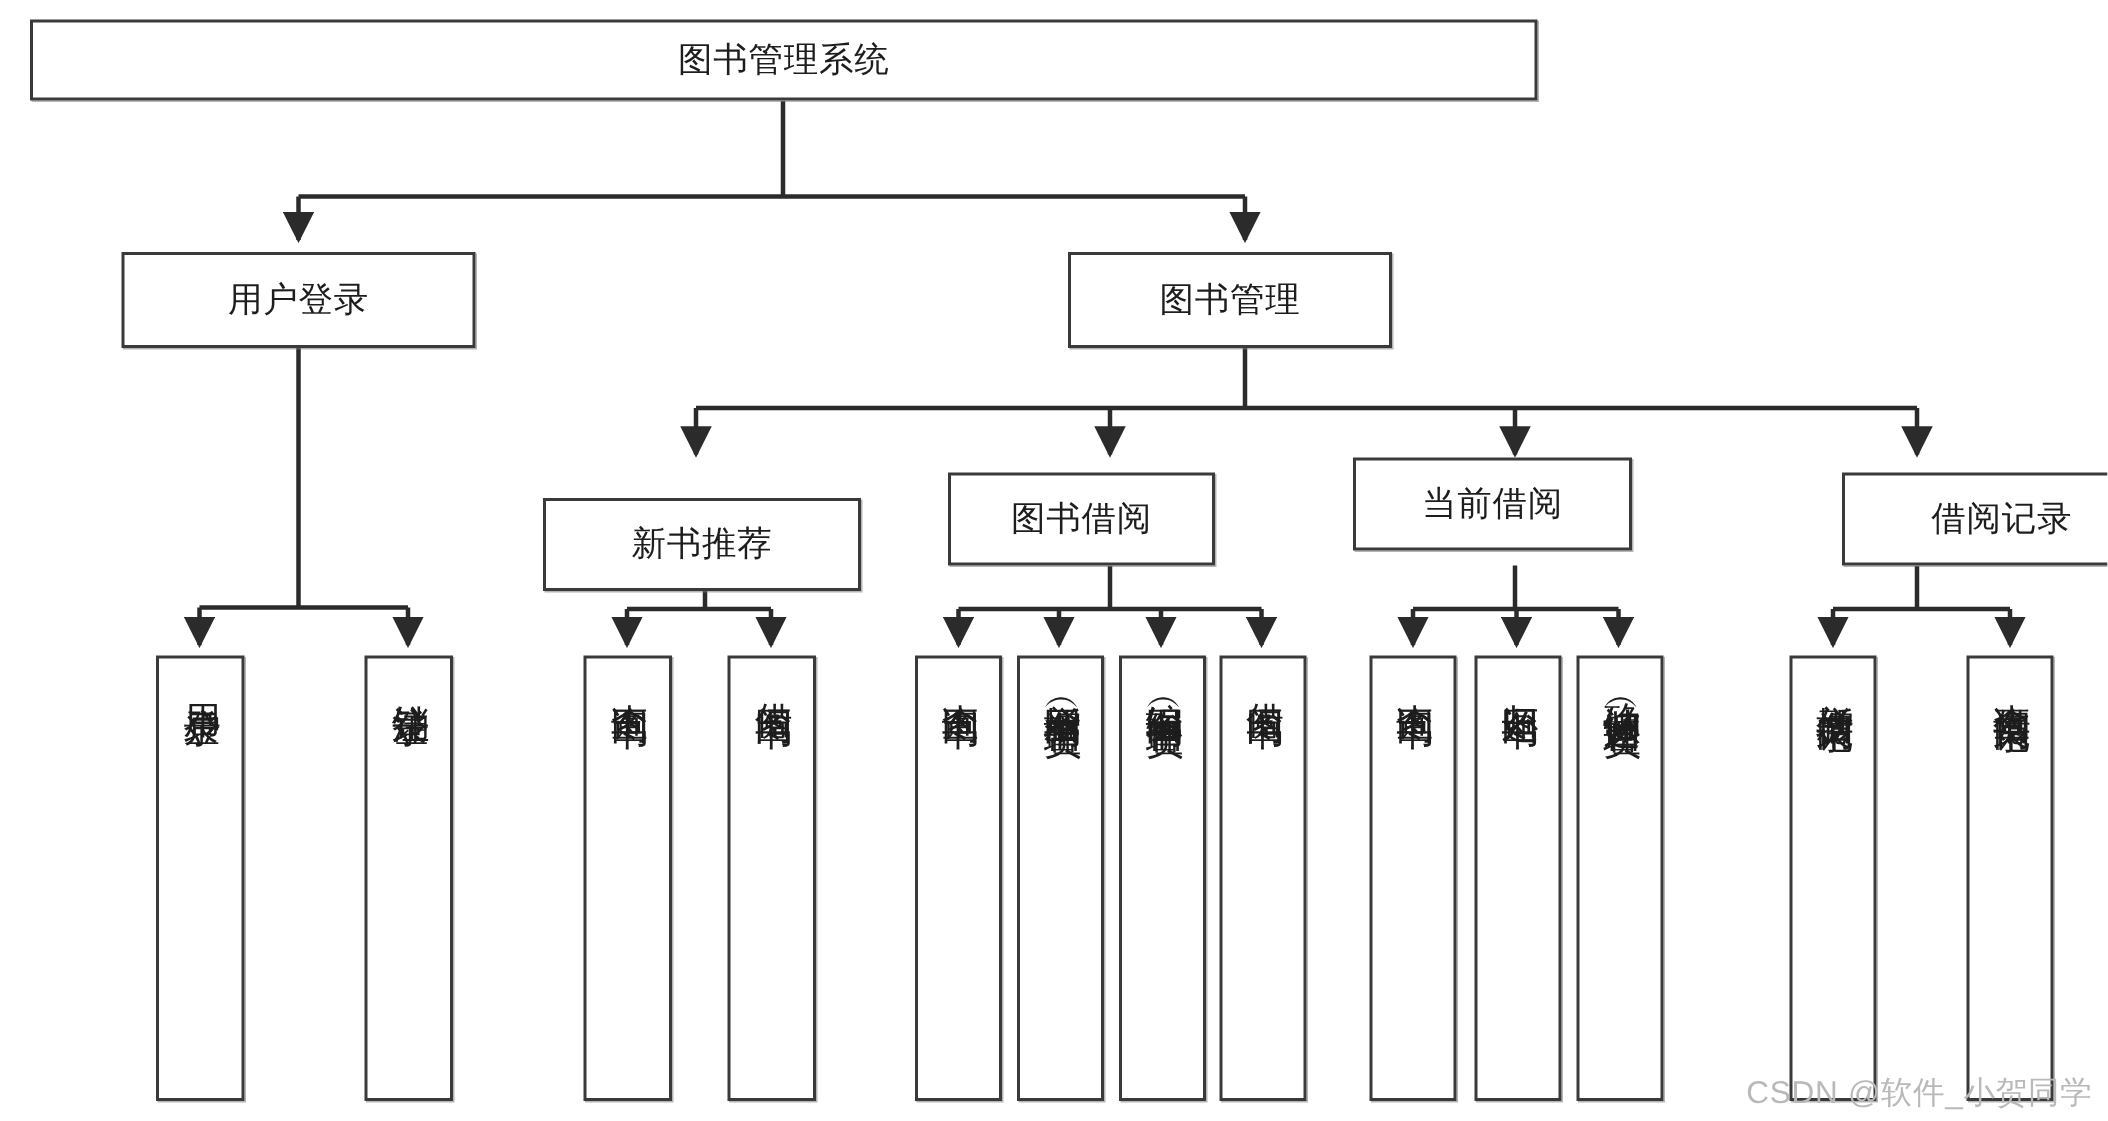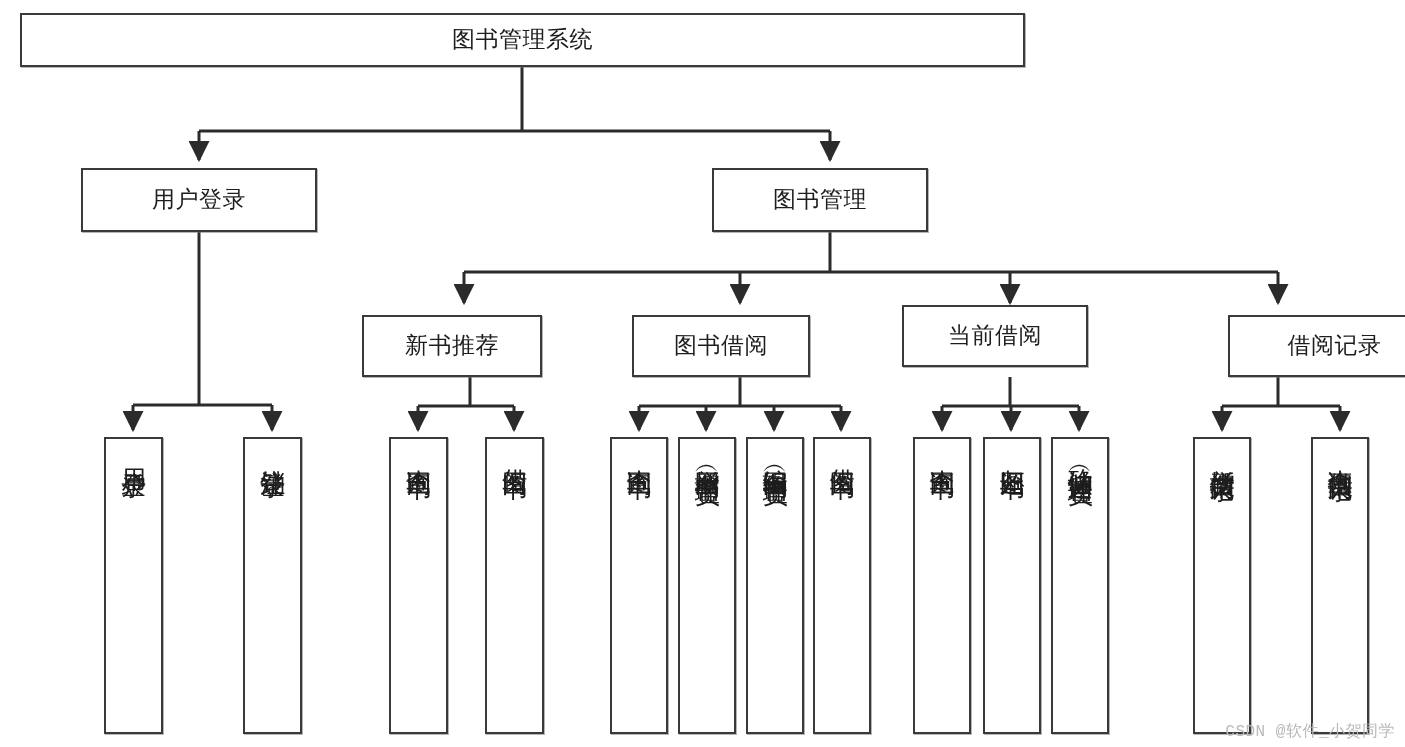--- a/index.html
+++ b/index.html
@@ -59,26 +59,25 @@
     font-size: 25px;
     line-height: 1.02;
     letter-spacing: 2px;
     white-space: normal;
     max-height: 275px;
   }
   .watermark {
     position: absolute;
     right: 10px;
     bottom: 5px;
-    font-size: 16px;
+    font-size: 21px;
     color: #b9b9b9;
     letter-spacing: 0.5px;
     user-select: none;
     white-space: nowrap;
-    font-family: Liberation Mono, monospace;
   }
 </style>
 </head>
 <body>
 
 <div id="diagram-root">
 
   <svg class="edges" viewBox="0 0 1405 747" xmlns="http://www.w3.org/2000/svg">
     <defs>
       <marker id="arrow" viewBox="0 0 10 10" refX="9" refY="5" markerWidth="7" markerHeight="7" orient="auto-start-reverse">
@@ -133,21 +132,21 @@
     <span class="node-label">图书管理系统</span>
   </div>
 
   <div class="node horiz" style="left:81px; top:168px; width:236px; height:64px;">
     <span class="node-label">用户登录</span>
   </div>
   <div class="node horiz" style="left:712px; top:168px; width:216px; height:64px;">
     <span class="node-label">图书管理</span>
   </div>
 
-  <div class="node horiz" style="left:362px; top:315px; width:180px; height:62px;">
+  <div class="node horiz" style="left:362px; top:332px; width:212px; height:62px;">
     <span class="node-label">新书推荐</span>
   </div>
   <div class="node horiz" style="left:632px; top:315px; width:178px; height:62px;">
     <span class="node-label">图书借阅</span>
   </div>
   <div class="node horiz" style="left:902px; top:305px; width:186px; height:62px;">
     <span class="node-label">当前借阅</span>
   </div>
   <div class="node horiz" style="left:1228px; top:315px; width:213px; height:62px;">
     <span class="node-label">借阅记录</span>

